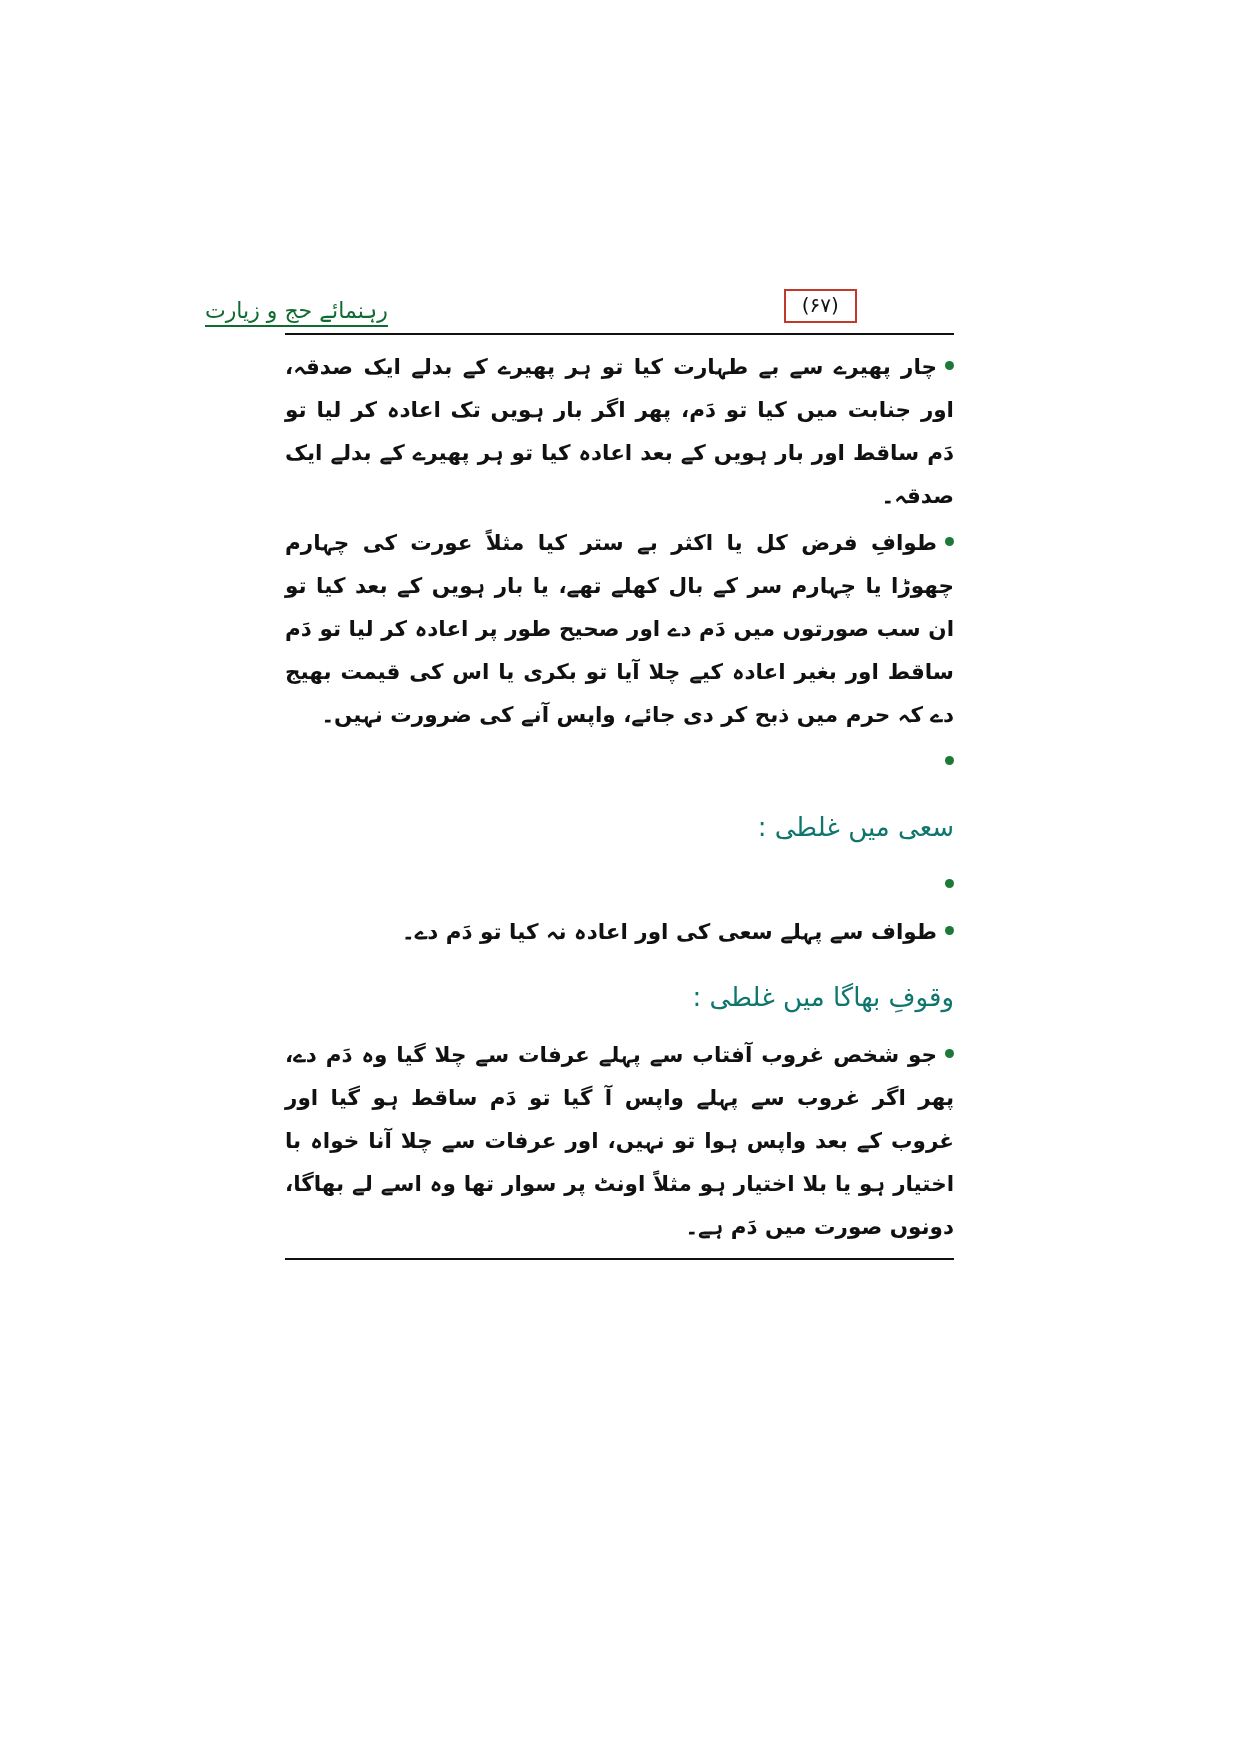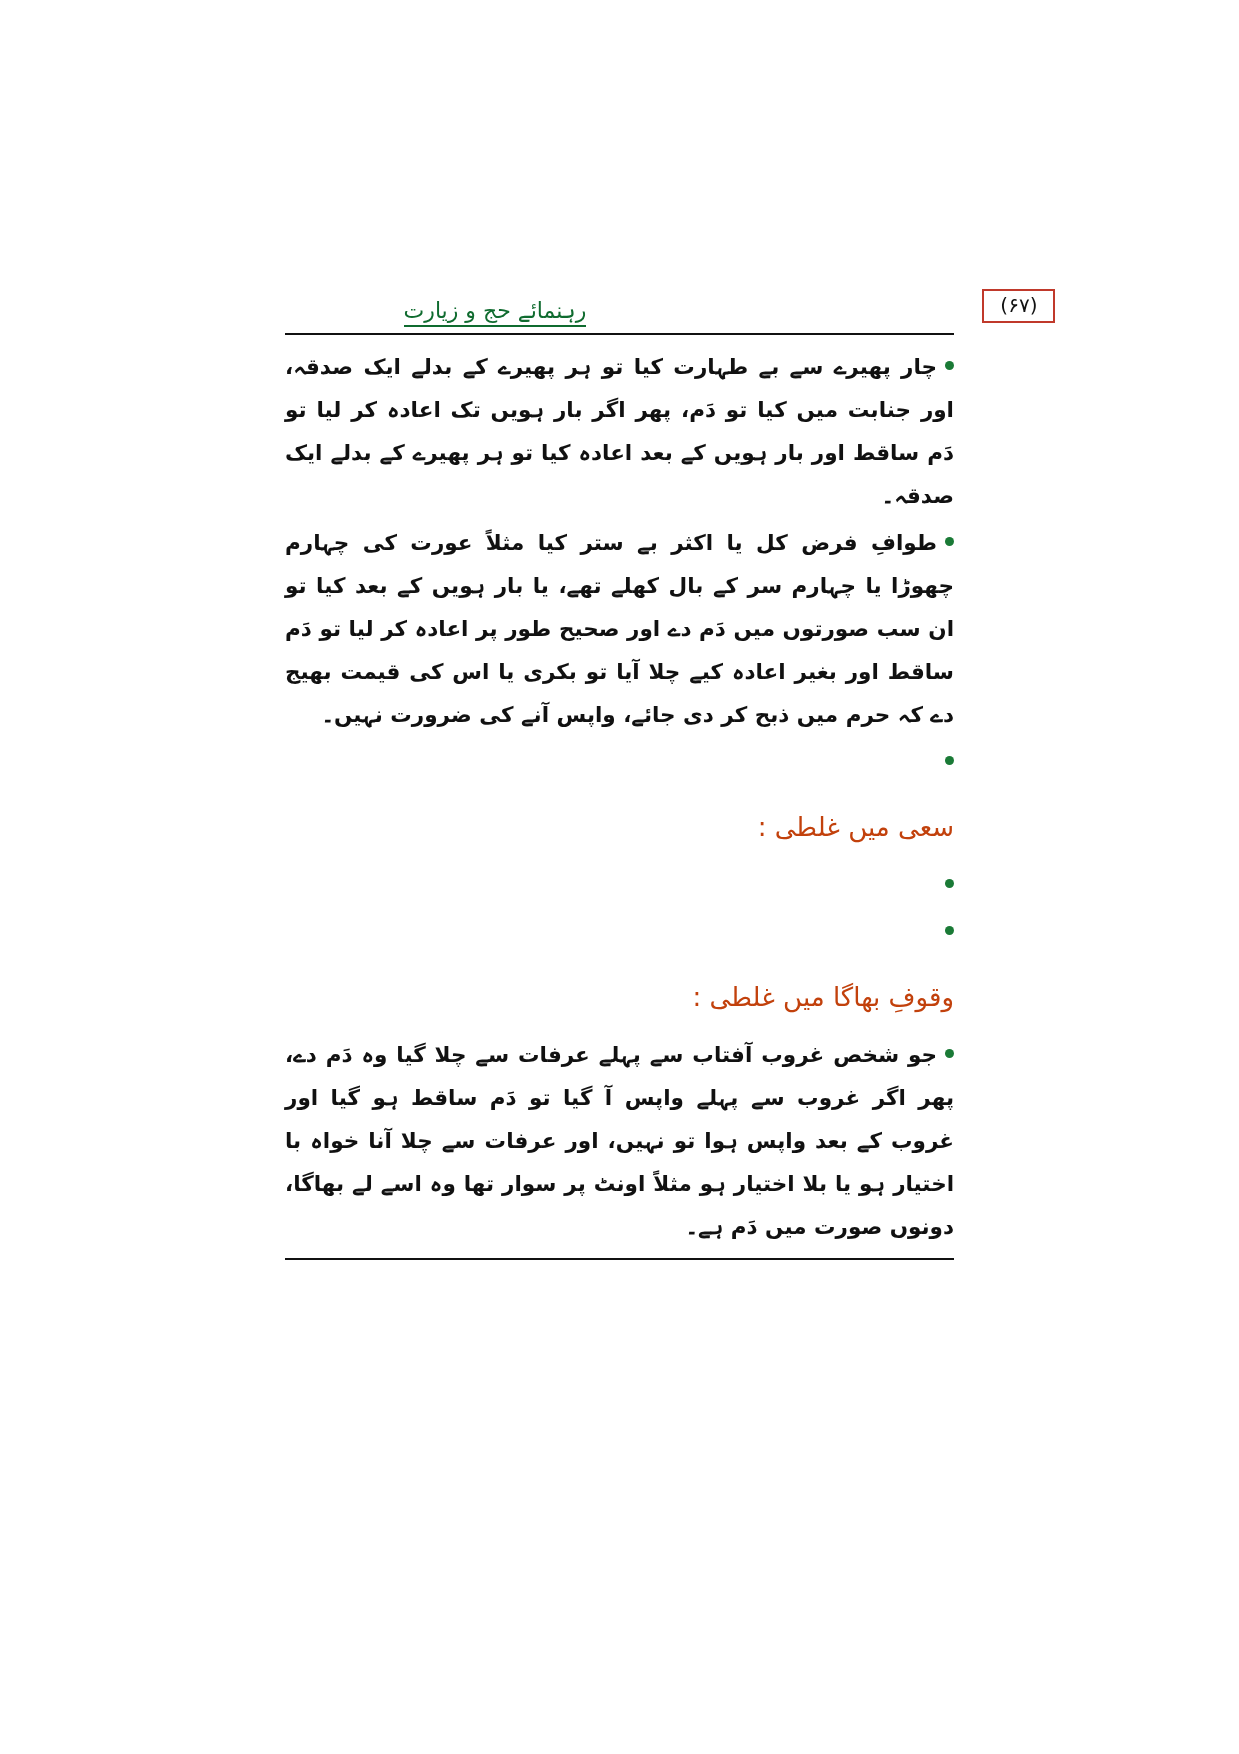--- a/index.html
+++ b/index.html
@@ -28,21 +28,21 @@
     right: 285px;
     left: 285px;
   }
   
   .header-row {
     position: relative;
     height: 46px;
     display: flex;
     flex-direction: row-reverse;
     align-items: center;
-    justify-content: center;
+    justify-content: flex-start;
   }
   .header-title {
     font-family: "DejaVu Sans", sans-serif;
     font-size: 22px;
     color: #0f6b2f;
     direction: rtl;
     white-space: nowrap;
     padding-left: 8px;
     padding-right: 8px;
     letter-spacing: 0px;
@@ -112,21 +112,21 @@
     height: 9px;
     border-radius: 50%;
     background: #1a7a36;
     vertical-align: middle;
     margin-left: 8px;
     margin-right: 0;
     position: relative;
     top: -3px;
   }
   .section-heading {
-    color: #c2410c;
+    color: #0f766e;
     font-size: 26px;
     direction: rtl;
     text-align: center;
     margin: 18px 0 10px 0;
     font-weight: normal;
   }
   .section-heading .hx {
     border-bottom: 0;
   }
 </style>
@@ -163,21 +163,21 @@
 
       <h2 class="section-heading">
         <span class="hx">سعی میں غلطی :</span>
       </h2>
 
       <ul class="bullets">
         <li>
           <span class="bullet-dot"></span>
         </li>
         <li>
-          <span class="bullet-dot"></span>
+          <span class="bullet-dot"></span><span>طواف سے پہلے سعی کی اور اعادہ نہ کیا تو دَم دے۔</span>
         </li>
       </ul>
 
       <h2 class="section-heading">
         <span class="hx">وقوفِ بھاگا میں غلطی :</span>
       </h2>
 
       <ul class="bullets">
         <li>
           <span class="bullet-dot"></span><span>جو شخص غروب آفتاب سے پہلے عرفات سے چلا گیا وہ دَم دے، پھر اگر غروب سے پہلے واپس آ گیا تو دَم ساقط ہو گیا اور غروب کے بعد واپس ہوا تو نہیں، اور عرفات سے چلا آنا خواہ با اختیار ہو یا بلا اختیار ہو مثلاً اونٹ پر سوار تھا وہ اسے لے بھاگا، دونوں صورت میں دَم ہے۔</span>

